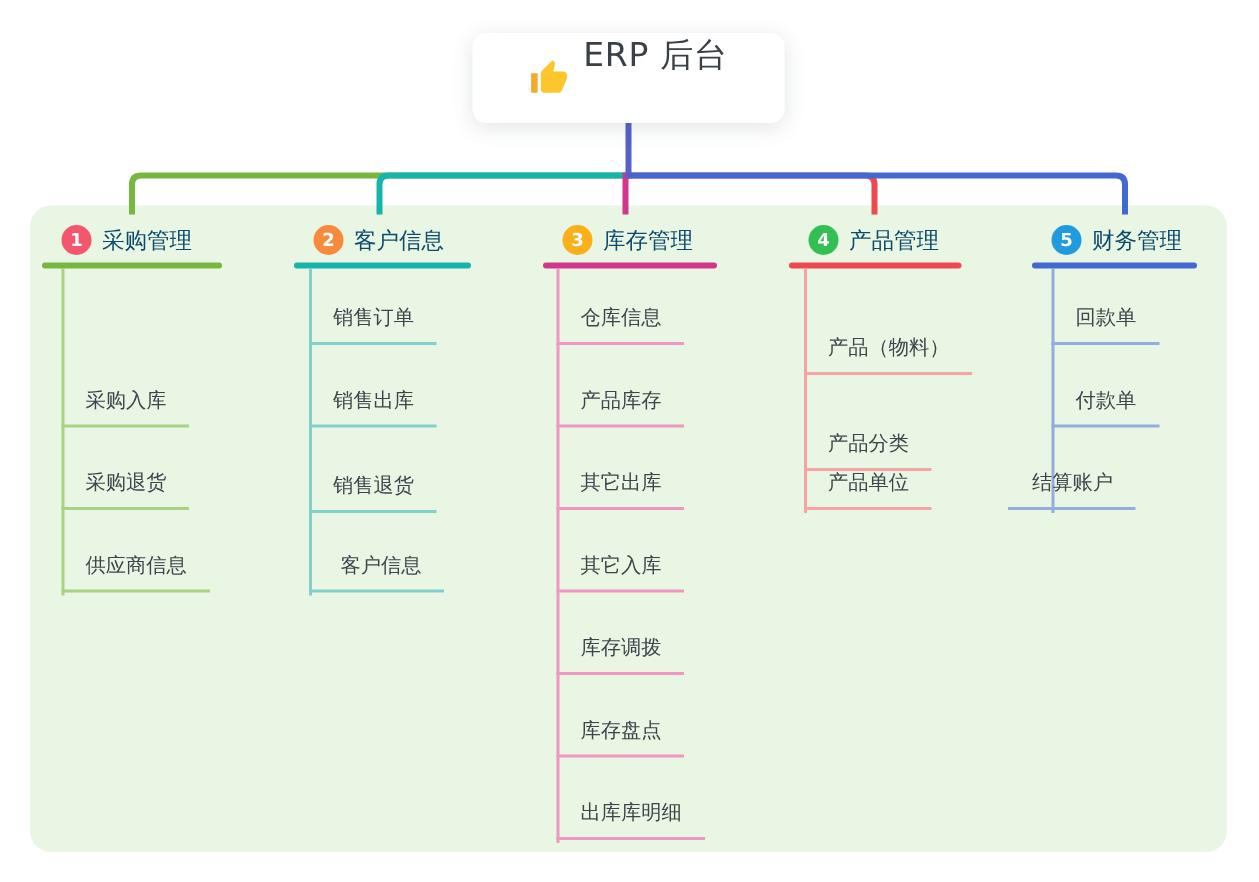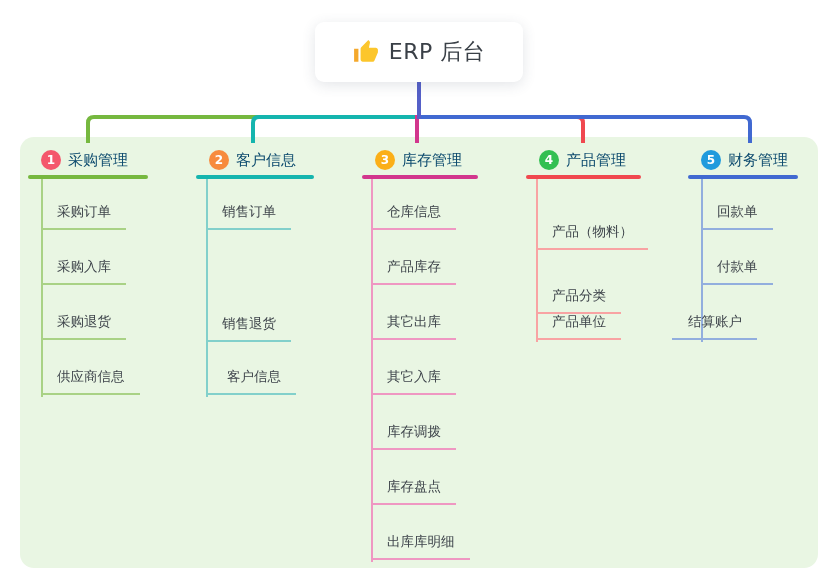--- a/index.html
+++ b/index.html
@@ -1,21 +1,21 @@
 <!DOCTYPE html>
 <html><head>
 <meta charset="utf-8">
 <style>
   html,body{margin:0;padding:0;background:#ffffff;}
   body{font-family:"DejaVu Sans","Liberation Sans",sans-serif;}
   .canvas{position:relative;width:839px;height:588px;background:#ffffff;overflow:hidden;}
   .panel{position:absolute;left:20px;top:137px;width:798px;height:431px;background:#e9f6e3;border-radius:14px;z-index:1;}
   #connectors{position:absolute;left:0;top:0;width:839px;height:588px;z-index:2;pointer-events:none;}
   .root-node{position:absolute;left:315px;top:22px;width:208px;height:60px;background:#ffffff;border-radius:9px;
-             box-shadow:0 3px 14px rgba(60,70,90,.14);display:flex;align-items:center;justify-content:center;gap:10px;z-index:4;cursor:pointer;}
+             box-shadow:0 3px 14px rgba(60,70,90,.14);display:flex;justify-content:center;gap:10px;z-index:4;cursor:pointer;}
   .root-label{font-size:22px;color:#3a4047;font-weight:500;letter-spacing:.5px;}
   .thumb{display:flex;align-items:center;}
   .branch{position:absolute;left:0;top:0;width:100%;height:100%;z-index:3;pointer-events:none;}
   .branch-title{position:absolute;height:26px;display:flex;align-items:center;gap:7px;pointer-events:auto;cursor:pointer;}
   .badge{width:20px;height:20px;border-radius:50%;color:#fff;font-size:12px;font-weight:bold;display:flex;align-items:center;justify-content:center;flex:0 0 auto;}
   .branch-label{font-size:15px;color:#0c4a6e;font-weight:500;white-space:nowrap;}
   .title-underline{position:absolute;height:4px;border-radius:2px;}
   .vline{position:absolute;width:2px;}
   .child{position:absolute;height:34px;box-sizing:border-box;display:flex;align-items:flex-end;
          padding:0 15px 7px 16px;border-bottom:2px solid;pointer-events:auto;cursor:pointer;white-space:nowrap;}
@@ -49,23 +49,20 @@
 
   <div id="branches">
     <div class="branch">
       <div class="branch-title" style="left: 41px; top: 147px;">
         <span class="badge" style="background: rgb(244, 87, 108);">1</span>
         <span class="branch-label">采购管理</span>
       </div>
       <div class="title-underline" style="left: 28px; top: 175px; width: 120px; background: rgb(118, 184, 63);"></div>
       <div class="vline" style="left: 41px; top: 179px; height: 218px; background: rgb(169, 210, 133);"></div>
 
-    <div class="child" style="left: 41px; top: 196px; border-bottom-color: rgb(169, 210, 133);">
-      <span class="child-label">采购订单</span>
-    </div>
 
     <div class="child" style="left: 41px; top: 251px; border-bottom-color: rgb(169, 210, 133);">
       <span class="child-label">采购入库</span>
     </div>
 
     <div class="child" style="left: 41px; top: 306px; border-bottom-color: rgb(169, 210, 133);">
       <span class="child-label">采购退货</span>
     </div>
 
     <div class="child" style="left: 41px; top: 361px; border-bottom-color: rgb(169, 210, 133);">
@@ -78,20 +75,23 @@
         <span class="badge" style="background: rgb(247, 139, 61);">2</span>
         <span class="branch-label">客户信息</span>
       </div>
       <div class="title-underline" style="left: 196px; top: 175px; width: 118px; background: rgb(21, 181, 174);"></div>
       <div class="vline" style="left: 206px; top: 179px; height: 218px; background: rgb(130, 208, 203);"></div>
 
     <div class="child" style="left: 206px; top: 196px; border-bottom-color: rgb(130, 208, 203);">
       <span class="child-label">销售订单</span>
     </div>
 
+    <div class="child" style="left: 206px; top: 251px; border-bottom-color: rgb(130, 208, 203);">
+      <span class="child-label">销售出库</span>
+    </div>
 
     <div class="child" style="left: 206px; top: 308px; border-bottom-color: rgb(130, 208, 203);">
       <span class="child-label">销售退货</span>
     </div>
 
     <div class="child" style="left: 206px; top: 361px; border-bottom-color: rgb(130, 208, 203); padding-left: 21px;">
       <span class="child-label">客户信息</span>
     </div>
   </div>
 

